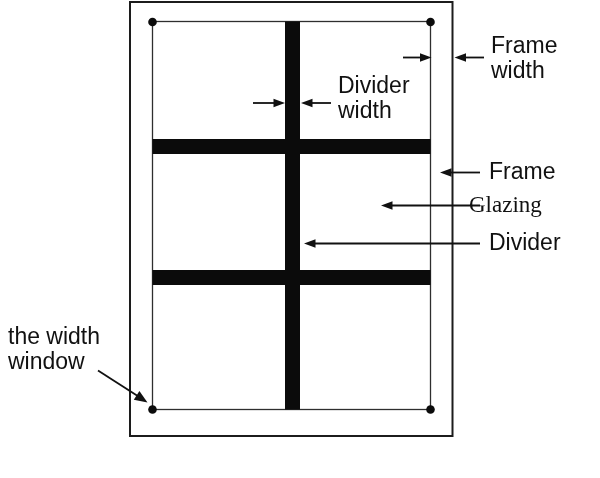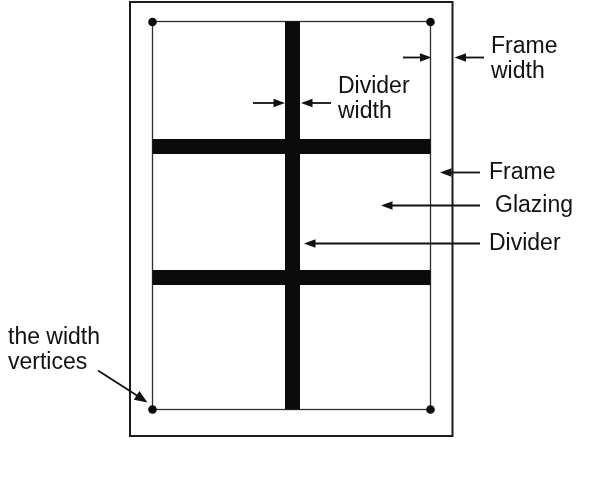--- a/index.html
+++ b/index.html
@@ -26,21 +26,21 @@
   .label {
     position: absolute;
     font-size: 23px;
     line-height: 25px;
     color: #111111;
     white-space: nowrap;
   }
   .lbl-frame-width  { left: 491px; top: 33px;  }
   .lbl-divider-width{ left: 338px; top: 73px;  }
   .lbl-frame        { left: 489px; top: 159px; }
-  .lbl-glazing      { left: 495px; top: 192px; }
+  .lbl-glazing      { left: 469px; top: 192px; font-family: Liberation Serif, serif; }
   .lbl-divider      { left: 489px; top: 230px; }
   .lbl-vertex       { left: 8px;   top: 324px; }
 </style>
 </head>
 <body>
 
 <div class="canvas">
 
   <svg class="diagram-svg" viewBox="0 0 600 478" xmlns="http://www.w3.org/2000/svg">
 
@@ -111,16 +111,16 @@
   </div>
 
   <div class="label lbl-frame">Frame</div>
 
   <div class="label lbl-glazing">Glazing</div>
 
   <div class="label lbl-divider">Divider</div>
 
   <div class="label lbl-vertex">
     <div>the width</div>
-    <div>vertices</div>
+    <div>window</div>
   </div>
 
 </div>
 
 </body></html>

